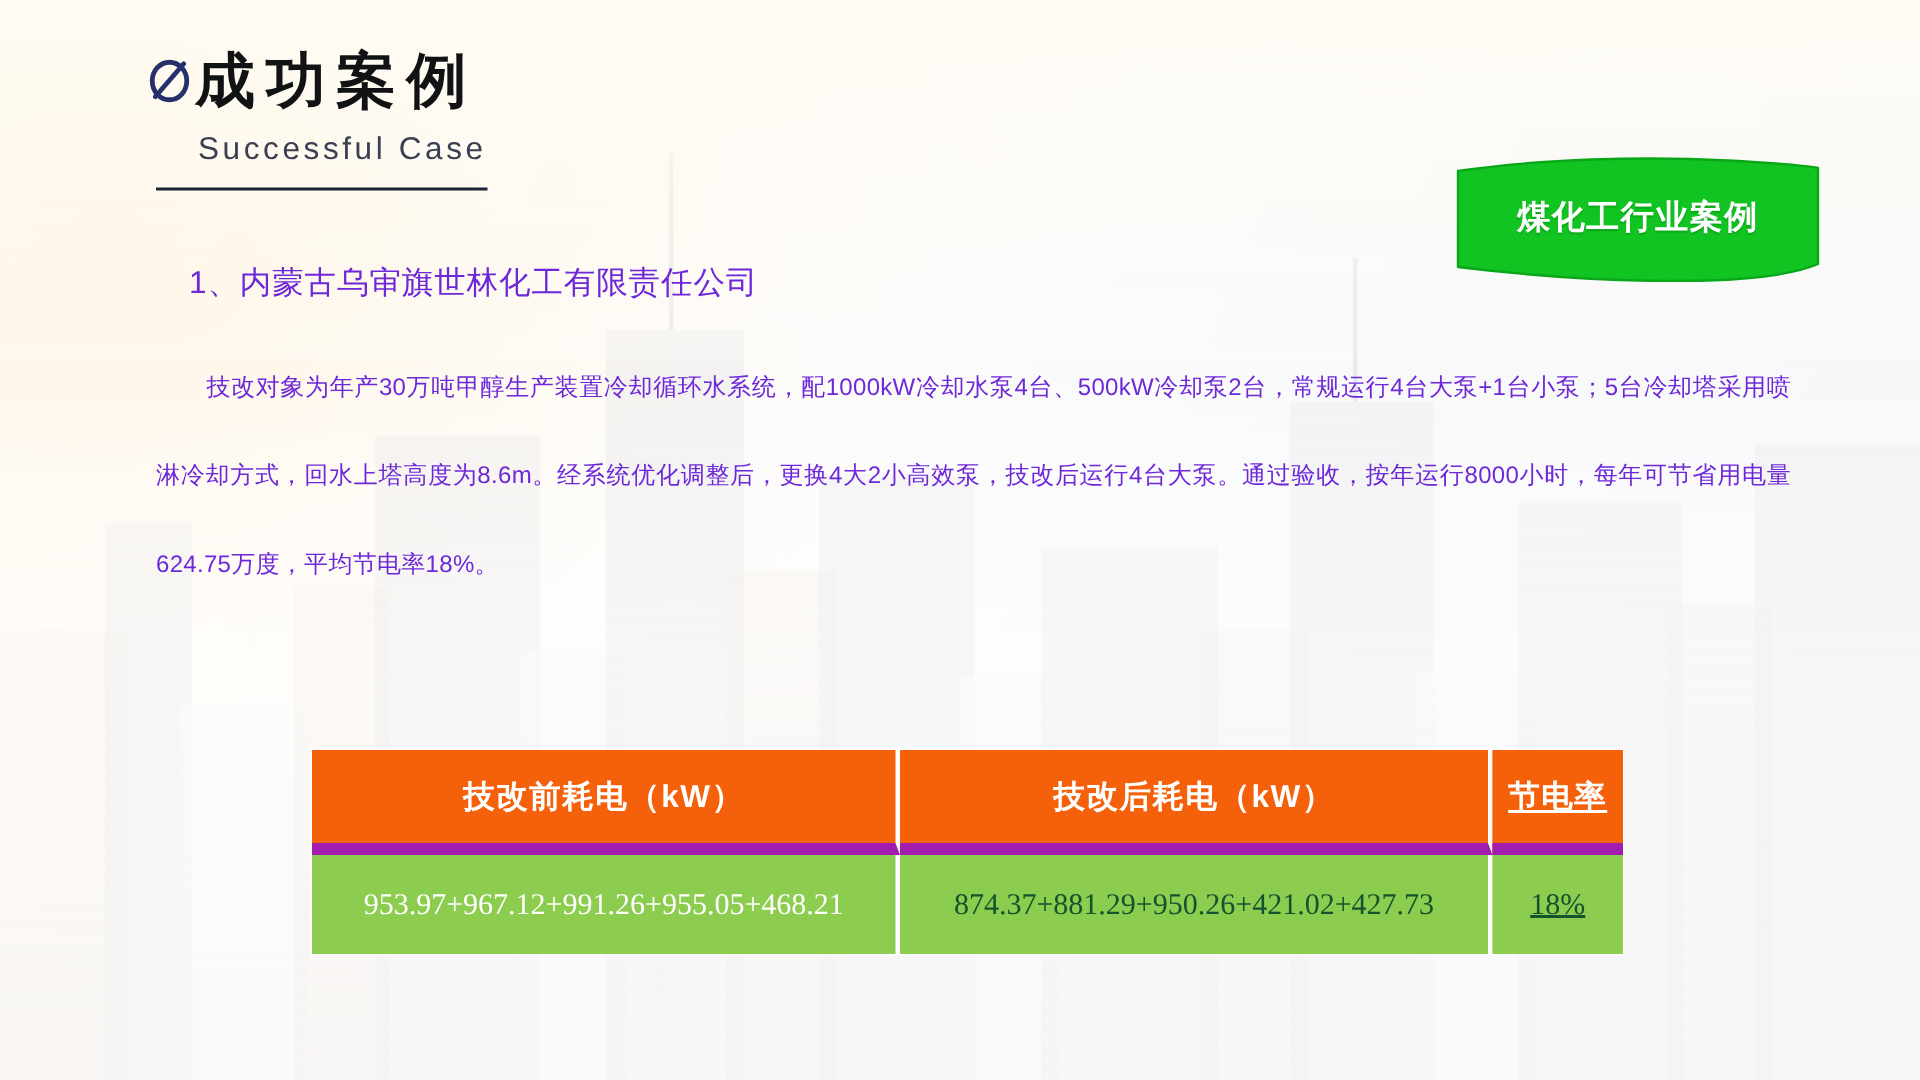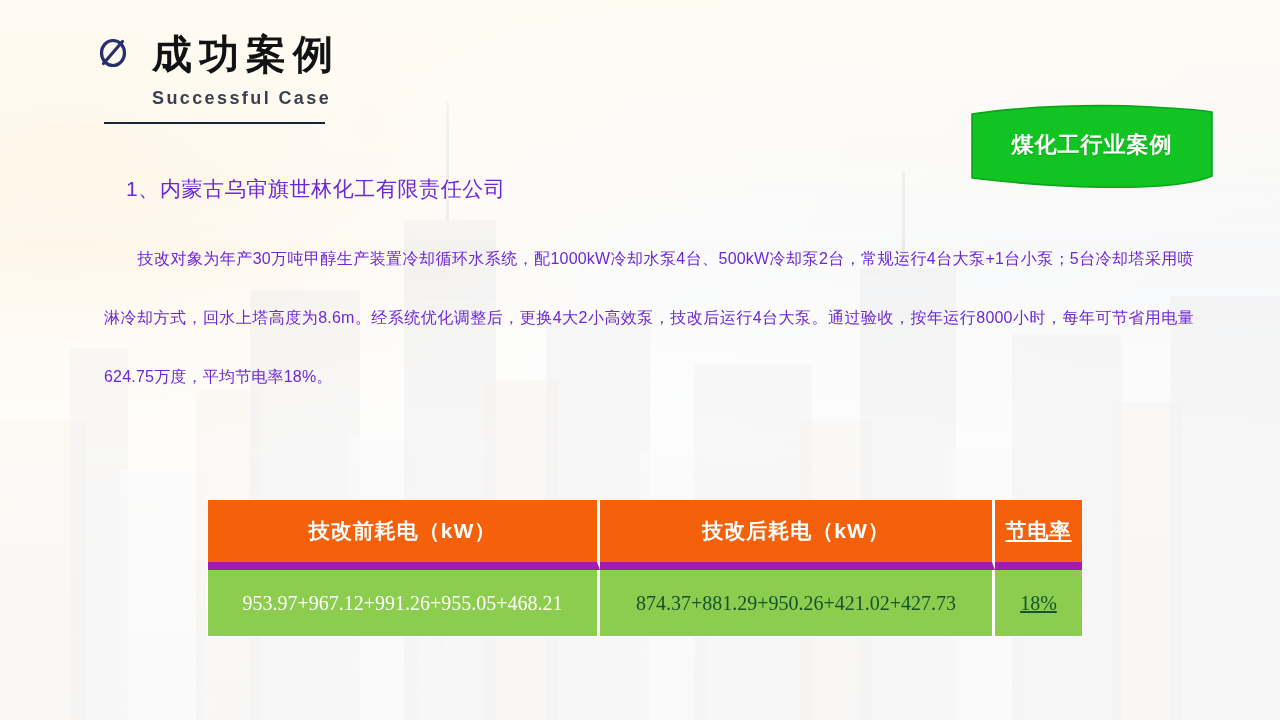--- a/index.html
+++ b/index.html
@@ -137,22 +137,22 @@
 
   
   .header {
     position: absolute;
     left: 96px;
     top: 34px;
     width: 560px;
   }
   .title-row {
     display: flex;
-    align-items: center;
-    gap: 22px;
+    align-items: flex-end;
+    gap: 0;
   }
   .title-mark {
     width: 34px;
     height: 34px;
     position: relative;
     flex: 0 0 auto;
     margin-bottom: 4px;
   }
   .title-mark svg { display: block; }
 
@@ -160,24 +160,24 @@
     font-family: "Liberation Sans", "DejaVu Sans", sans-serif;
     font-size: 40px;
     font-weight: bold;
     color: #111214;
     letter-spacing: 7px;
     line-height: 1;
     white-space: nowrap;
   }
   .title-en {
     margin-top: 14px;
-    margin-left: 56px;
-    font-family: "Liberation Sans", "DejaVu Sans", sans-serif;
-    font-size: 18px;
-    font-weight: bold;
+    margin-left: 36px;
+    font-family: "Liberation Sans", "DejaVu Sans", sans-serif;
+    font-size: 21px;
+    font-weight: normal;
     color: #3a4050;
     letter-spacing: 2.4px;
     white-space: nowrap;
   }
   .title-rule {
     margin-top: 13px;
     margin-left: 8px;
     width: 221px;
     height: 2px;
     background: #1b2437;

